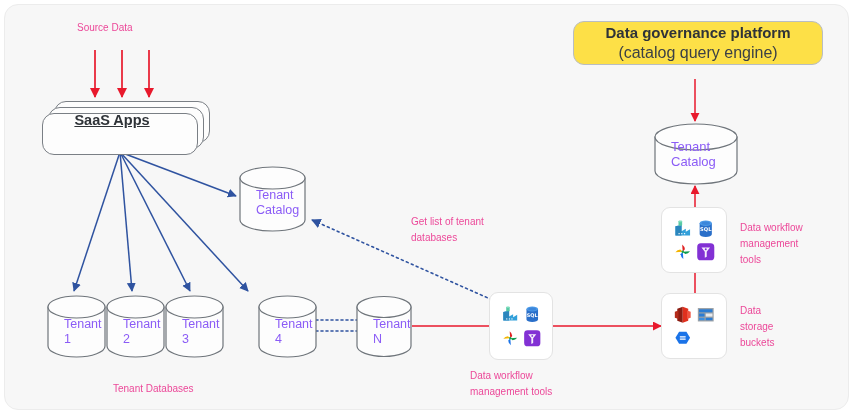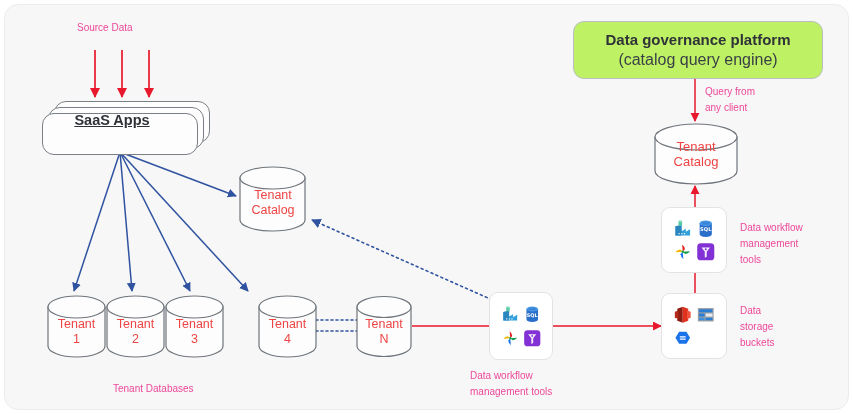--- a/index.html
+++ b/index.html
@@ -2,22 +2,22 @@
 <html><head>
 <meta charset="utf-8">
 <style>
   html,body{margin:0;padding:0;background:#ffffff;}
   body{width:853px;height:414px;font-family:"Liberation Sans",sans-serif;}
   #canvas{position:relative;width:853px;height:414px;overflow:hidden;}
   .card{position:absolute;left:4px;top:4px;width:845px;height:406px;
         background:#f7f7f7;border:1px solid #ececec;border-radius:14px;box-sizing:border-box;}
   svg.layer{position:absolute;left:0;top:0;width:853px;height:414px;}
   .lbl{position:absolute;color:#ec4899;font-size:10px;line-height:16px;white-space:pre-line;}
-  .node-text{position:absolute;text-align:center;color:#ef4444;font-size:12.5px;line-height:15px;white-space:pre-line;}
-  .gov{position:absolute;left:573px;top:21px;width:250px;height:58px;background:#bef264;
+  .node-text{position:absolute;color:#8b5cf6;font-size:12.5px;line-height:15px;white-space:pre-line;margin-left:16px;}
+  .gov{position:absolute;left:573px;top:21px;width:250px;height:44px;background:#fde047;
        border:1px solid #b9bdc2;border-radius:11px;box-sizing:border-box;
        display:flex;flex-direction:column;align-items:center;justify-content:center;}
   .gov .t1{font-size:15px;font-weight:bold;color:#2f3338;}
   .gov .t2{font-size:16px;color:#3b4046;margin-top:3px;}
   .saas{position:absolute;background:#fdfdfd;border:1px solid #7a7f85;border-radius:12px;box-sizing:border-box;}
   .saas-label{position:absolute;left:42px;top:112px;width:140px;text-align:center;
               font-size:14.5px;font-weight:bold;color:#2f3338;text-decoration:underline;}
   .iconbox{position:absolute;background:#ffffff;border:1px solid #e3e3e3;border-radius:9px;
            box-sizing:border-box;display:grid;gap:3px;padding:11px;}
   .ib2{grid-template-columns:1fr 1fr;grid-template-rows:1fr 1fr;}
@@ -126,22 +126,22 @@
   <div class="node-text" style="left:655px;top:139px;width:82px;font-size:13px;"><span>Tenant</span><br><span>Catalog</span></div>
 
   <div class="node-text" style="left:48px;top:317px;width:57px;"><span>Tenant</span><br><span>1</span></div>
   <div class="node-text" style="left:107px;top:317px;width:57px;"><span>Tenant</span><br><span>2</span></div>
   <div class="node-text" style="left:166px;top:317px;width:57px;"><span>Tenant</span><br><span>3</span></div>
   <div class="node-text" style="left:259px;top:317px;width:57px;"><span>Tenant</span><br><span>4</span></div>
   <div class="node-text" style="left:357px;top:317px;width:54px;"><span>Tenant</span><br><span>N</span></div>
 
   <div class="lbl" style="left:77px;top:20px;">Source Data</div>
   <div class="lbl" style="left:113px;top:381px;">Tenant Databases</div>
-  <div class="lbl" style="left:705px;top:84px;">Query from
-any client</div>
+  <div class="lbl" style="left:411px;top:214px;">Get list of tenant
+databases</div>
   <div class="lbl" style="left:470px;top:368px;">Data workflow
 management tools</div>
   <div class="lbl" style="left:740px;top:220px;">Data workflow
 management
 tools</div>
   <div class="lbl" style="left:740px;top:303px;">Data
 storage
 buckets</div>
 
   <div class="iconbox ib2" style="left:489px;top:292px;width:64px;height:68px;">

